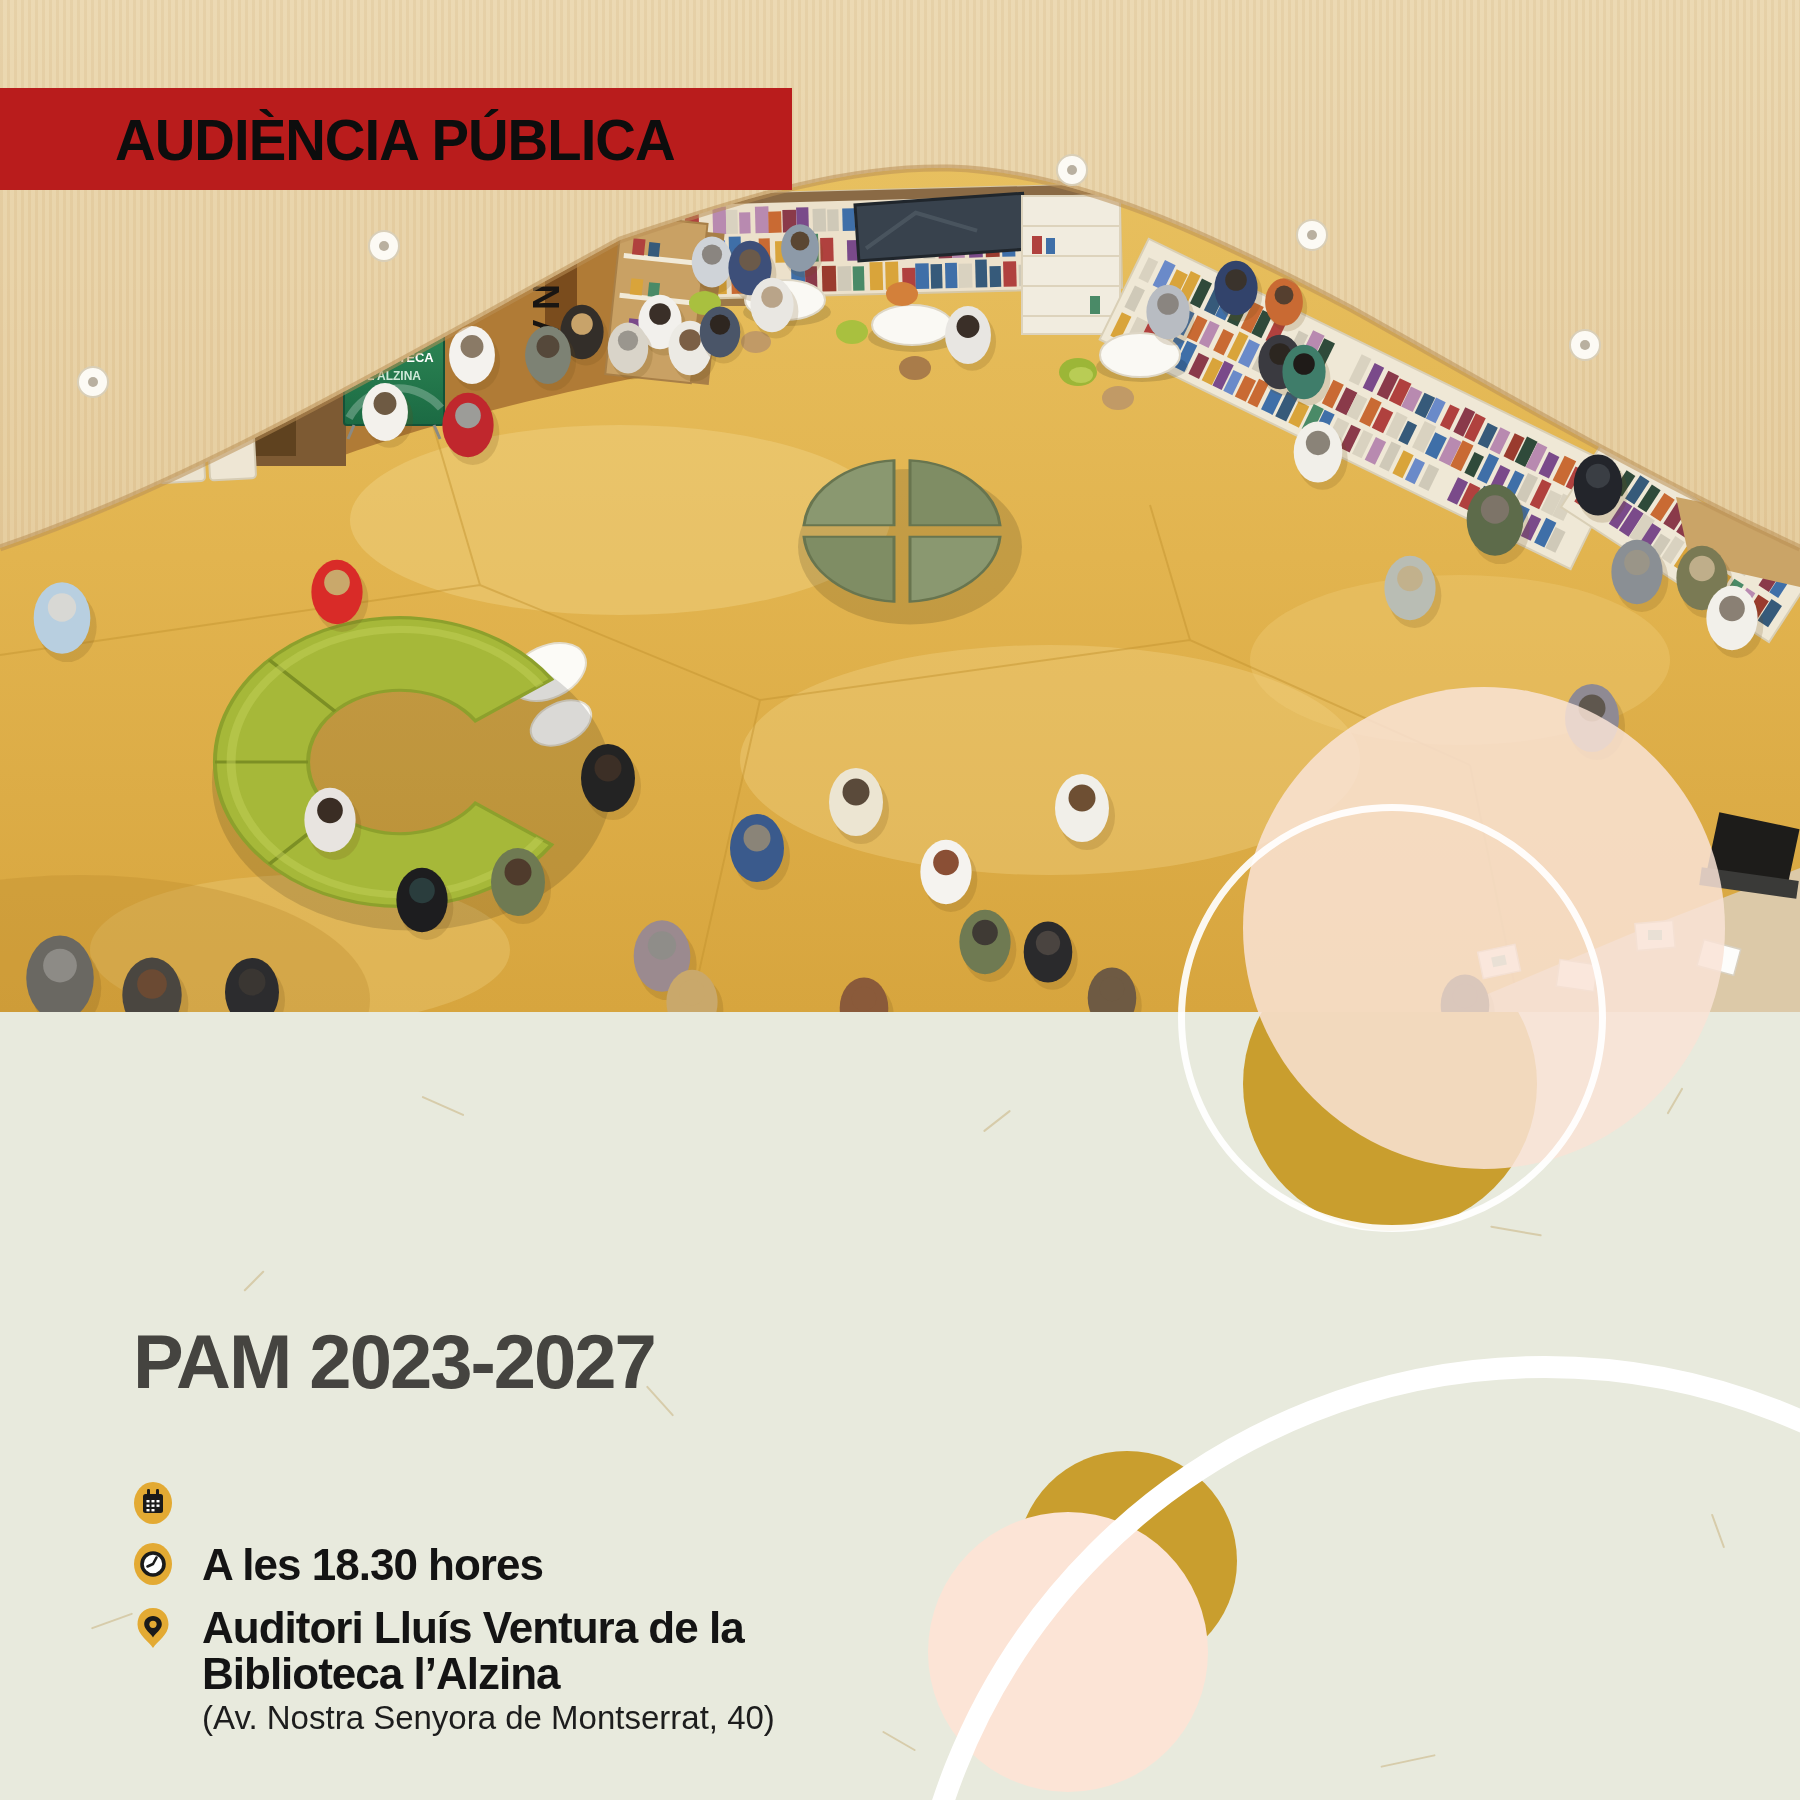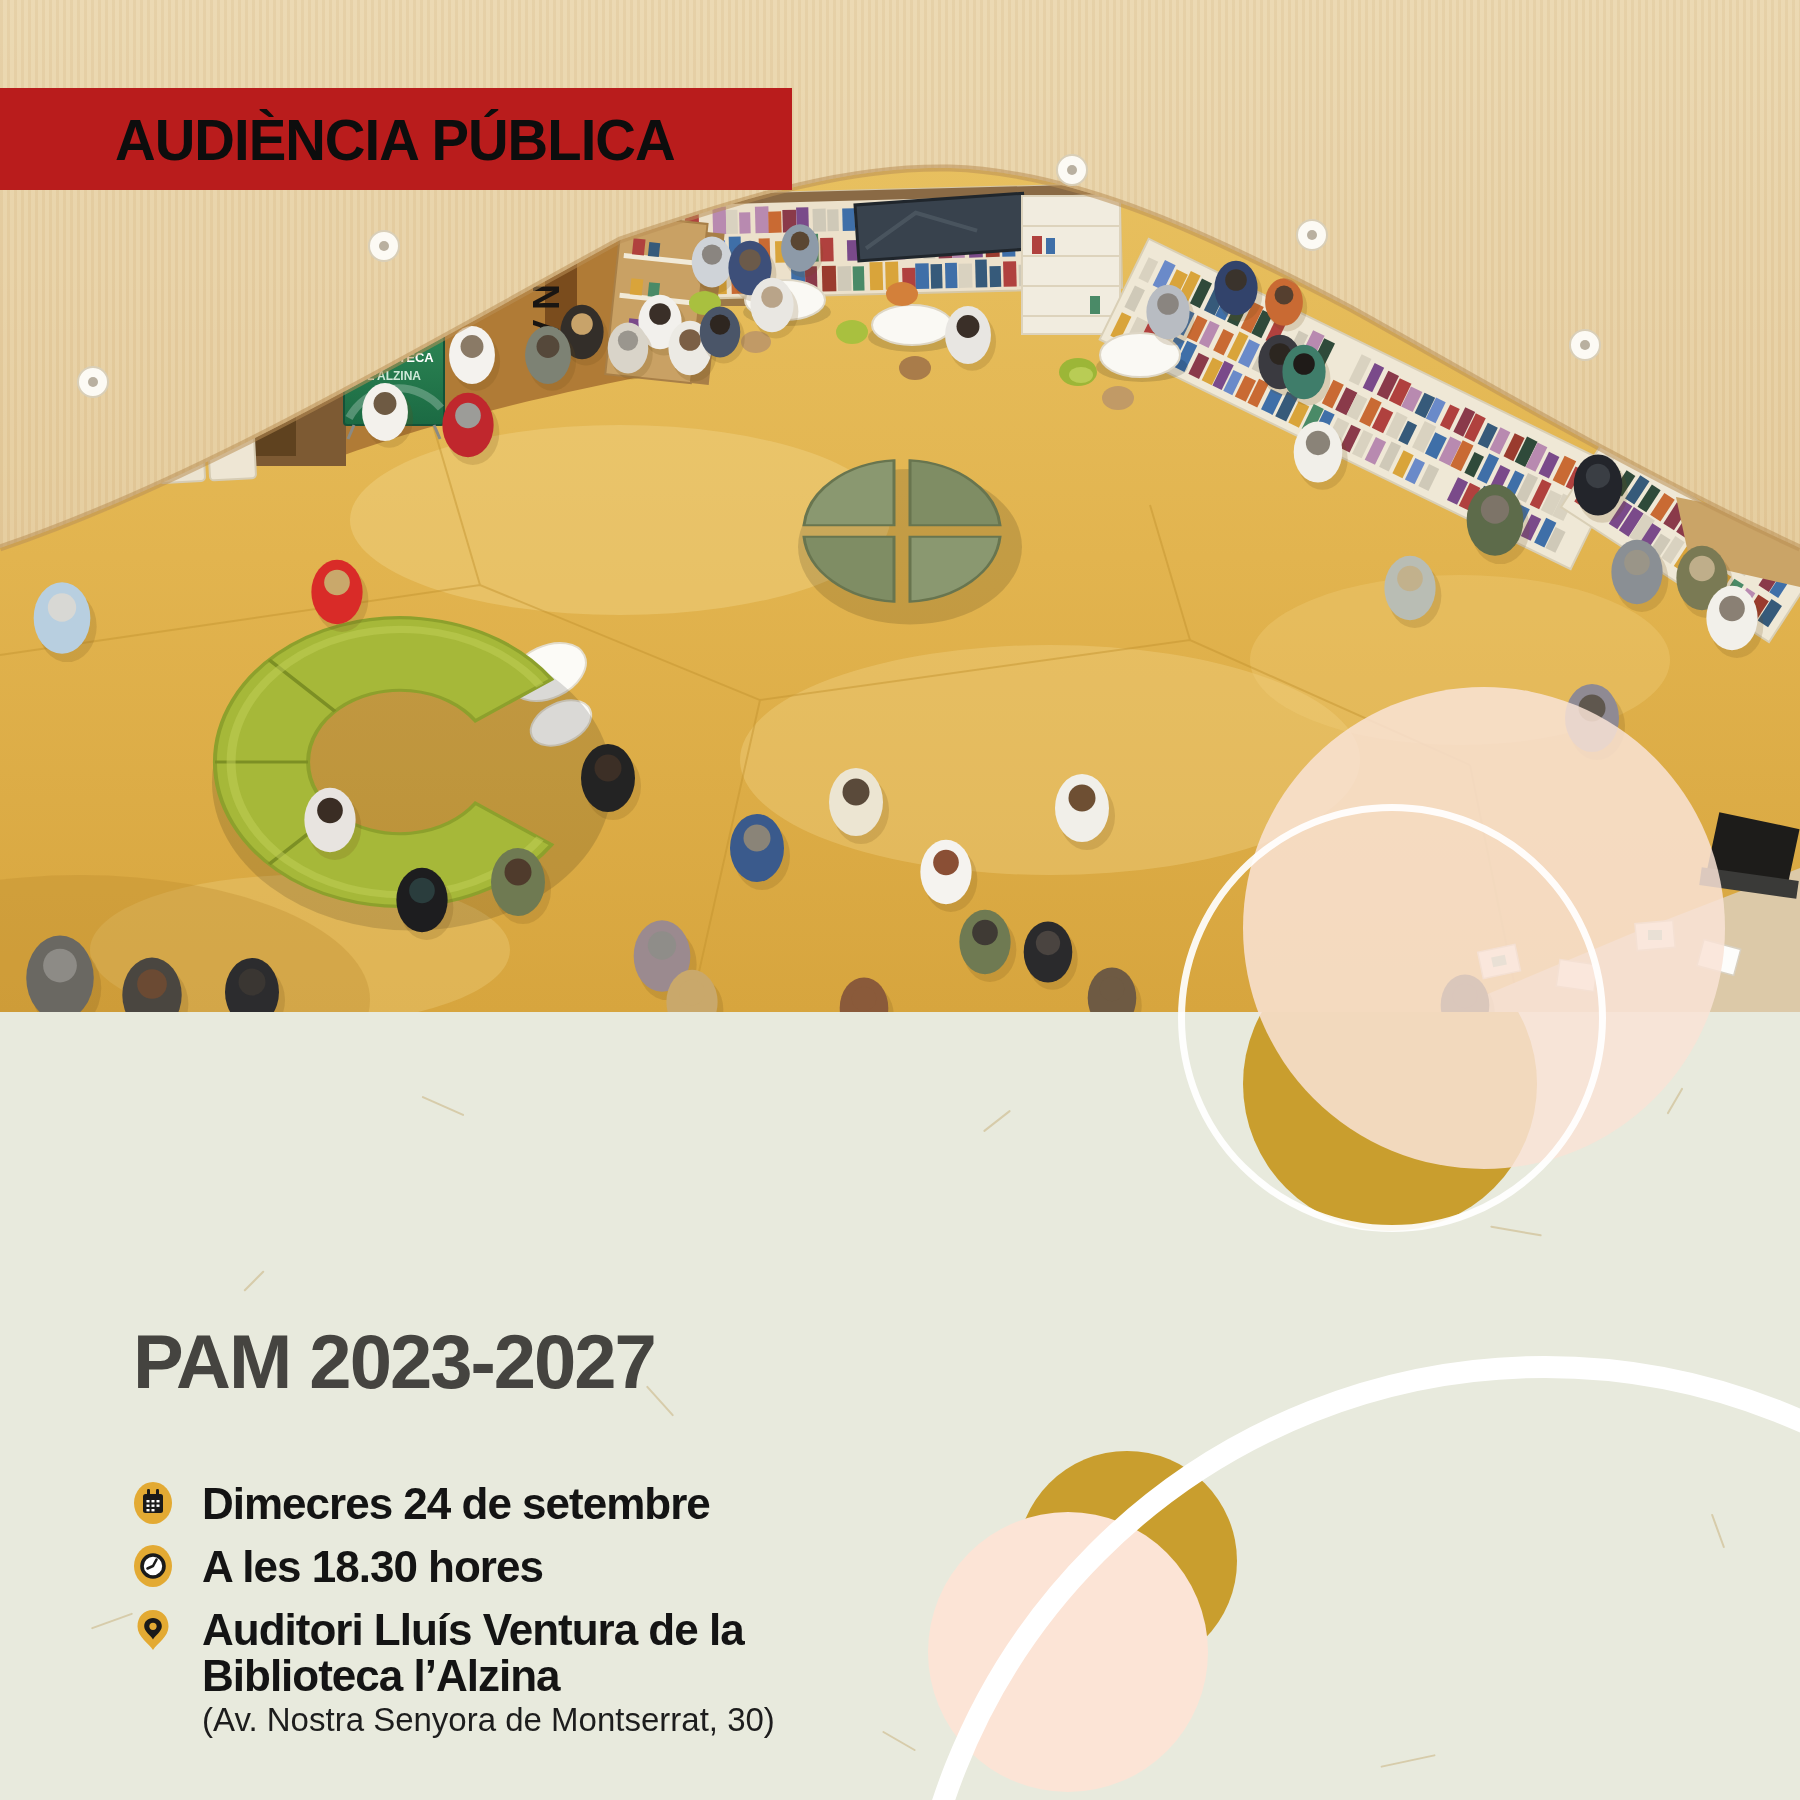--- a/index.html
+++ b/index.html
@@ -754,37 +754,36 @@
           <rect x="13.5" y="19" width="3" height="2.4"></rect>
             <rect x="18.5" y="19" width="3" height="2.4"></rect>
             <rect x="23.5" y="19" width="3" height="2.4"></rect>
           <rect x="13.5" y="23.5" width="3" height="2.4"></rect>
             <rect x="18.5" y="23.5" width="3" height="2.4"></rect>
             <rect x="23.5" y="23.5" width="3" height="2.4"></rect>
           <rect x="13.5" y="28" width="3" height="2.4"></rect>
             <rect x="18.5" y="28" width="3" height="2.4"></rect>
         </g>
       </svg>
-      <div class="detail-text">Dimecres 24 de setembre</div>
     </div>
     <div class="detail-row">
       <svg class="detail-icon" viewBox="0 0 40 44">
         <ellipse cx="20" cy="22" rx="19" ry="21" fill="#e3aa33"></ellipse>
         <circle cx="20" cy="22" r="11" fill="#ffffff" stroke="#1a1a1a" stroke-width="3.6"></circle>
         <path d="M20,22 L23.5,15.5 M20,22 L14.5,24.5" stroke="#1a1a1a" stroke-width="2.6" stroke-linecap="round"></path>
       </svg>
       <div class="detail-text">A les 18.30 hores</div>
     </div>
     <div class="detail-row">
       <svg class="detail-icon" viewBox="0 0 40 44">
         <path d="M20,3 C29.5,3 35.5,10 35.5,19.5 C35.5,30 24,36.5 20,43 C16,36.5 4.5,30 4.5,19.5 C4.5,10 10.5,3 20,3 Z" fill="#e3aa33"></path>
         <path d="M20,11 C25.3,11 28.8,14.6 28.8,19.3 C28.8,24.9 22,28.5 20,32.6 C18,28.5 11.2,24.9 11.2,19.3 C11.2,14.6 14.7,11 20,11 Z" fill="#1a1a1a"></path>
         <circle cx="20" cy="19.3" r="3.6" fill="#e3aa33"></circle>
       </svg>
       <div>
         <div class="detail-text">Auditori Lluís Ventura de la</div>
         <div class="detail-text">Biblioteca l’Alzina</div>
-        <div class="detail-note">(Av. Nostra Senyora de Montserrat, 30)</div>
+        <div class="detail-note">(Av. Nostra Senyora de Montserrat, 40)</div>
       </div>
     </div>
   </div>
 
 </div>
 
 </body></html>

